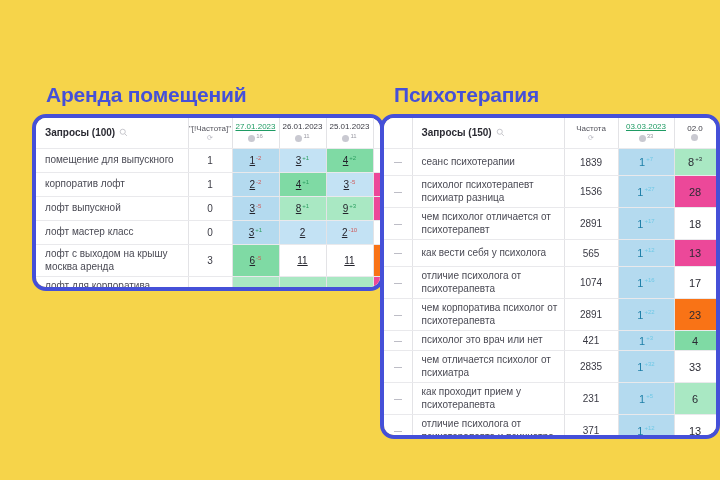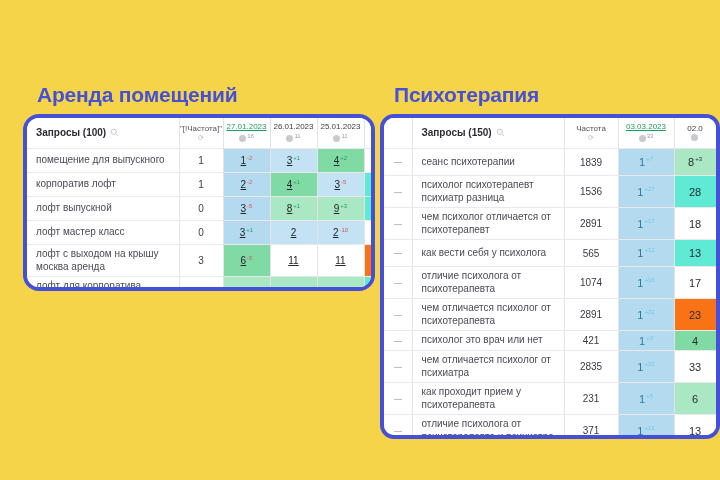--- a/index.html
+++ b/index.html
@@ -157,21 +157,21 @@
     margin-left: 1px;
   }
   .valcell .d.up  { color: #2a9e5f; }
   .valcell .d.dn  { color: #cf5b5b; }
 
   
   .t-blue  { background: #b4daef; }
   .t-blue2 { background: #c3e2f4; }
   .t-green { background: #7fdaa4; }
   .t-grn2  { background: #a9e8c3; }
-  .t-grn3  { background: #5eead4; }
+  .t-grn3  { background: #ec4899; }
   .t-red   { background: #f97316; margin-left: 12px; }
   .t-white { background: #ffffff; }
 
   
   .r-val {
     color: #1d7fa8;
     font-size: 11px;
   }
   .r-val .d {
     font-size: 6px;
@@ -190,23 +190,23 @@
     height: 1px;
     background: #bdbdc6;
     vertical-align: middle;
   }
 </style>
 </head>
 <body>
 
 <div id="stage">
 
-  <div class="panel" id="left-panel" style="left:23px; top:84px; width:352px;">
+  <div class="panel" id="left-panel" style="left:32px; top:84px; width:352px;">
     <div class="panel-title">Аренда помещений</div>
-    <div class="card" id="left-card" style="width:352px; height:177px;border-radius:16px;">
+    <div class="card" id="left-card" style="width:352px; height:177px;">
       <table class="grid" id="left-table">
         <colgroup>
           <col style="width:152px">
           <col style="width:44px">
           <col style="width:47px">
           <col style="width:47px">
           <col style="width:47px">
           <col style="width:40px">
         </colgroup>
         <thead>
@@ -357,21 +357,21 @@
             </tr>
             <tr style="height: 27px;">
               <td class="collapse-cell"><span class="minus"></span></td>
               <td class="qcell">отличие психолога от психотерапевта</td>
               <td class="numcell">1074</td>
               <td class="valcell t-blue r-first"><span class="r-val">1<span class="d">+16</span></span></td>
               <td class="valcell t-white"><span class="r-num2">17</span></td>
             </tr>
             <tr style="height: 27px;">
               <td class="collapse-cell"><span class="minus"></span></td>
-              <td class="qcell">чем отличается психолог от психотерапевта</td>
+              <td class="qcell">чем корпоратива психолог от психотерапевта</td>
               <td class="numcell">2891</td>
               <td class="valcell t-blue r-first"><span class="r-val">1<span class="d">+22</span></span></td>
               <td class="valcell t-red"><span class="r-num2">23</span></td>
             </tr>
             <tr style="height: 20px; padding-left: 40px;">
               <td class="collapse-cell"><span class="minus"></span></td>
               <td class="qcell">психолог это врач или нет</td>
               <td class="numcell">421</td>
               <td class="valcell t-blue r-first"><span class="r-val">1<span class="d">+3</span></span></td>
               <td class="valcell t-green"><span class="r-num2">4</span></td>

